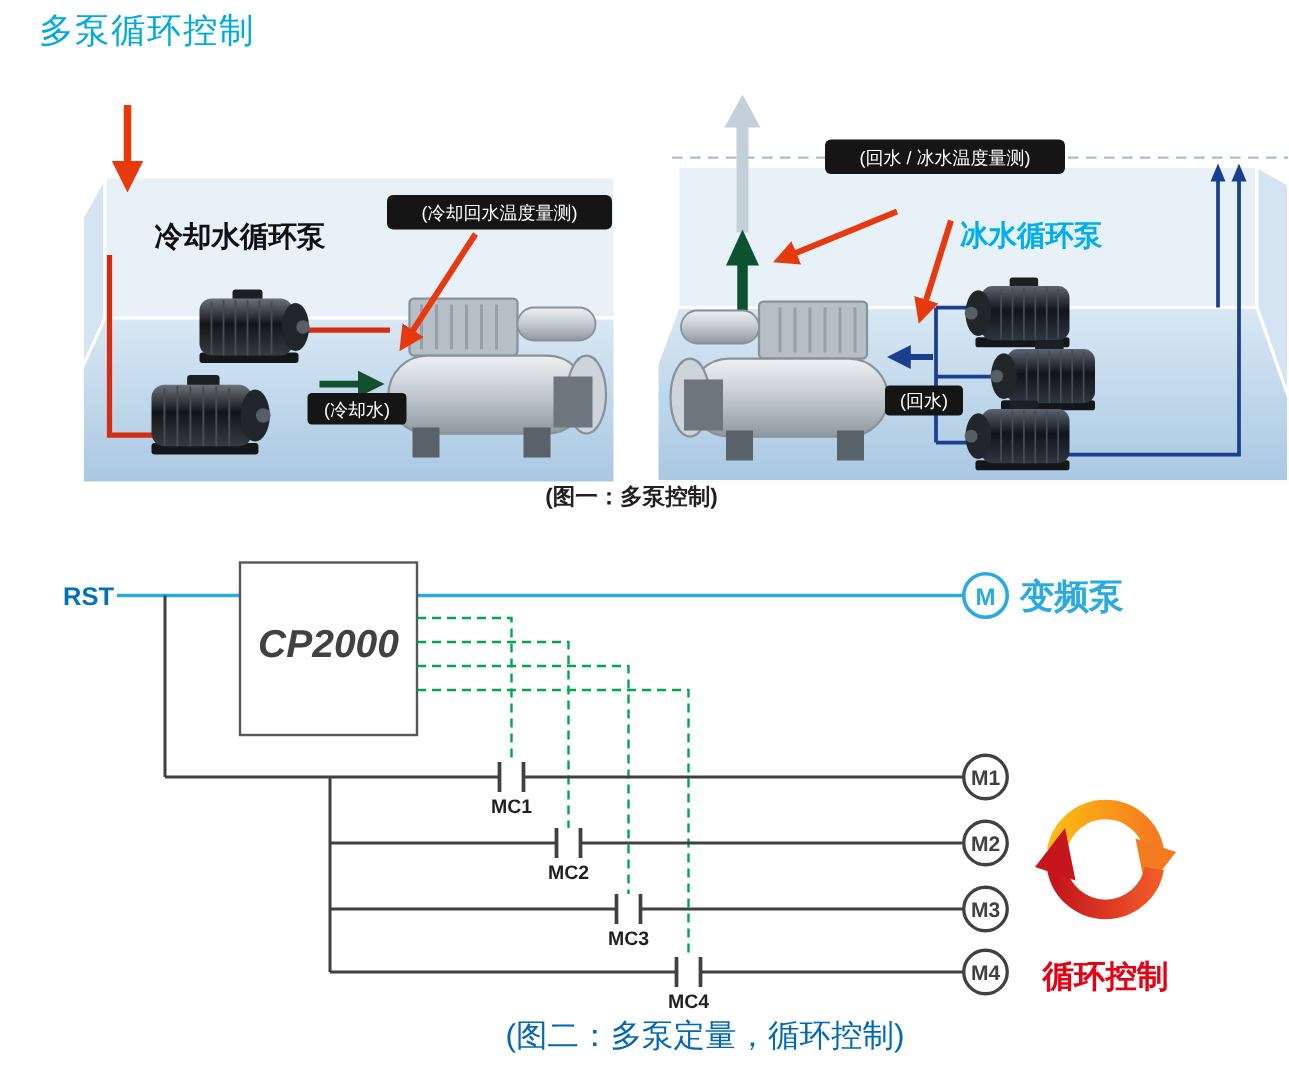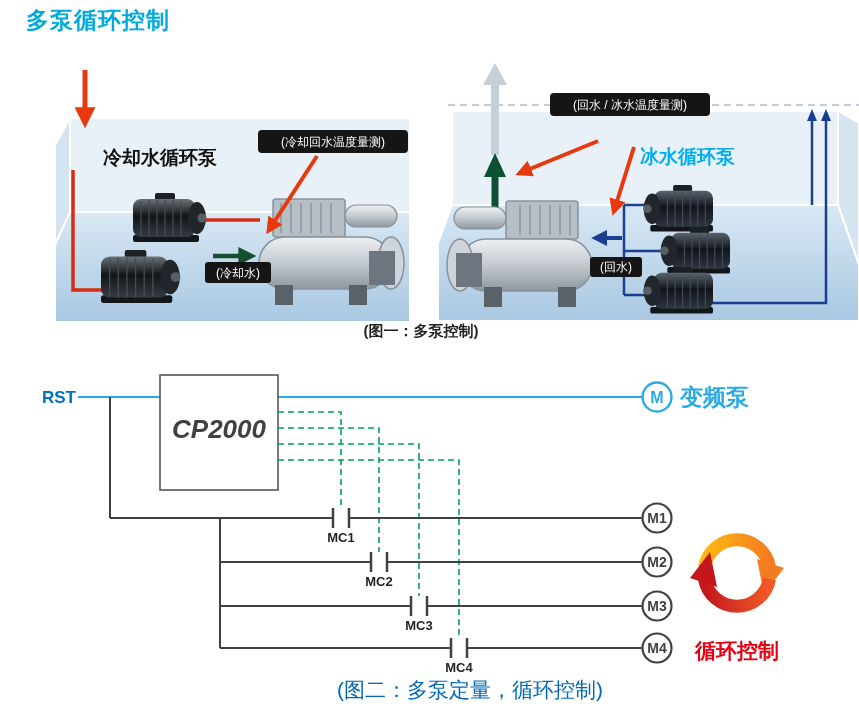--- a/index.html
+++ b/index.html
@@ -1,19 +1,19 @@
 <!DOCTYPE html>
 <html><head>
 <meta charset="utf-8">
 <style>
   html,body{margin:0;padding:0;background:#ffffff;}
   body{font-family:"Liberation Sans","DejaVu Sans",sans-serif;}
   #page{position:relative;width:859px;height:721px;background:#ffffff;overflow:hidden;}
   .abs{position:absolute;}
-  #page-title{left:26px;top:5px;font-size:23px;font-weight:bold;color:#00aadc;letter-spacing:1px;}
+  #page-title{left:26px;top:5px;font-size:23px;font-weight:normal;color:#00aadc;letter-spacing:1px;}
   #fig1-caption{left:0;top:322px;width:842px;text-align:center;font-size:15px;font-weight:bold;color:#231f20;}
   #fig2-caption{left:110px;top:676px;width:720px;text-align:center;font-size:21px;font-weight:normal;color:#0068b7;}
   svg{display:block;}
   text{font-family:"Liberation Sans","DejaVu Sans",sans-serif;}
 </style>
 </head>
 <body>
 
 <div id="page">
 

